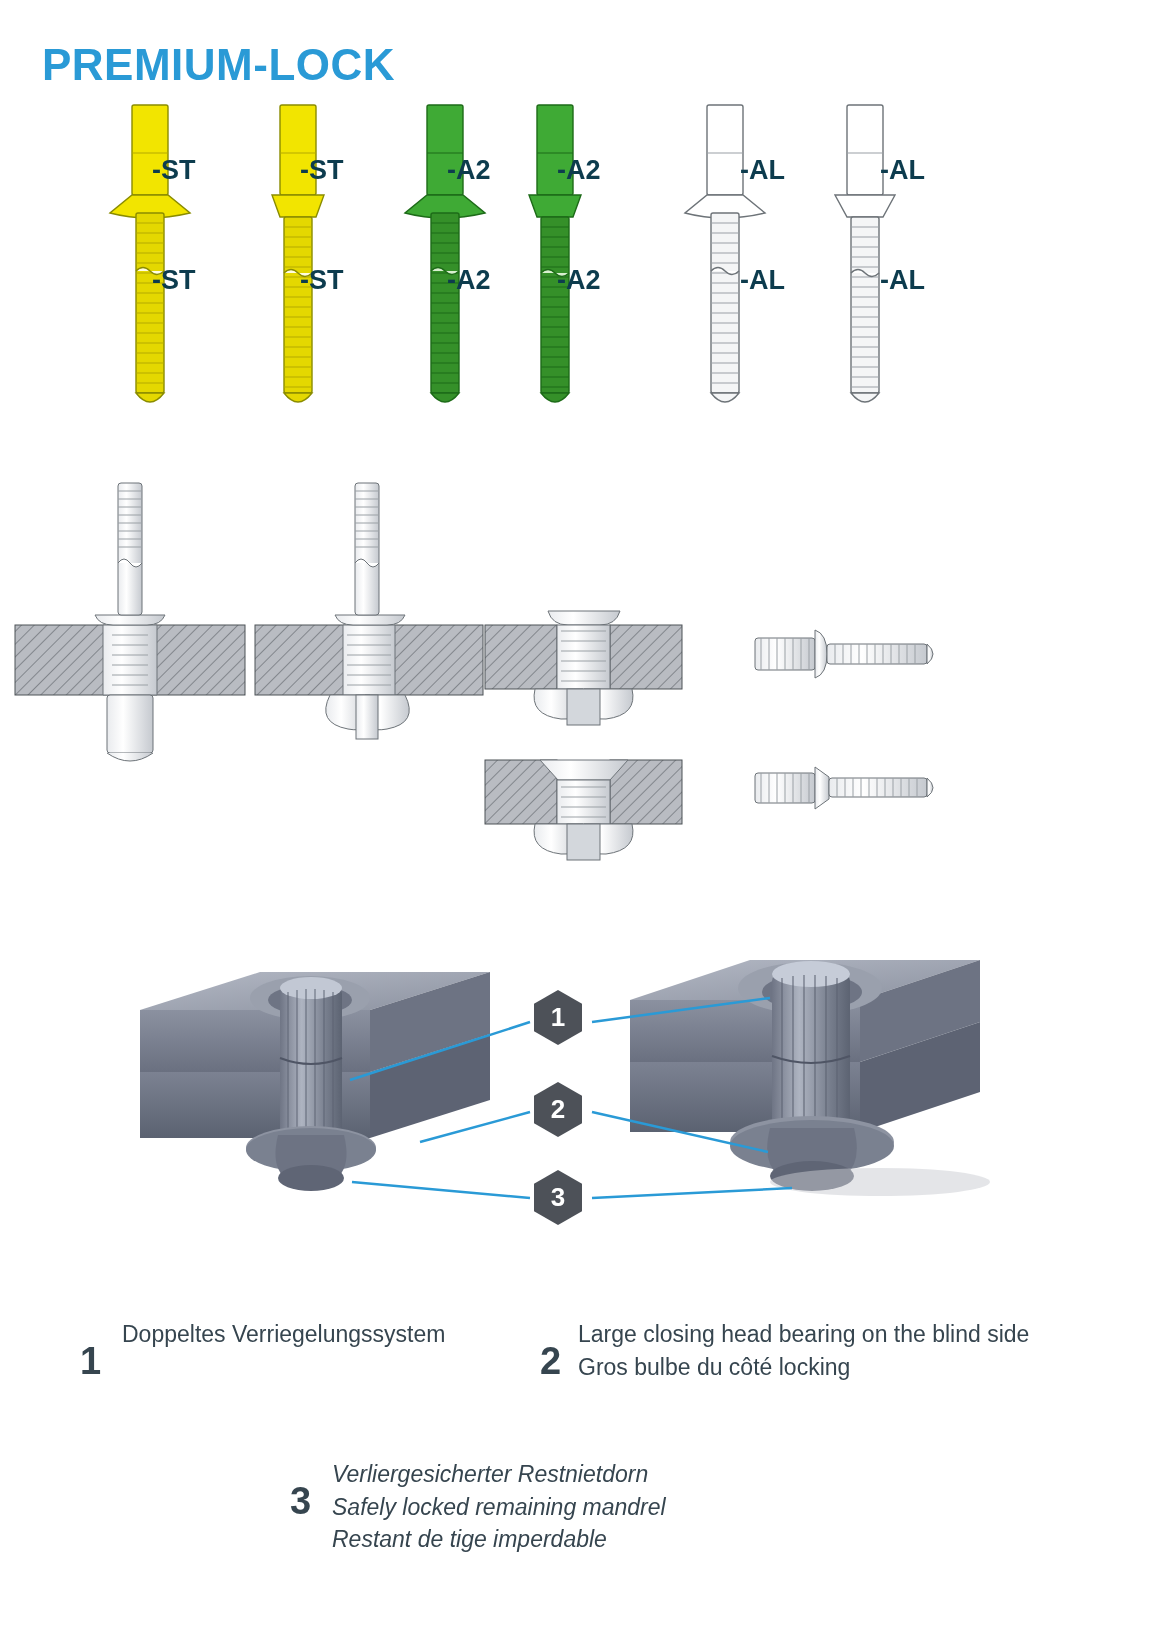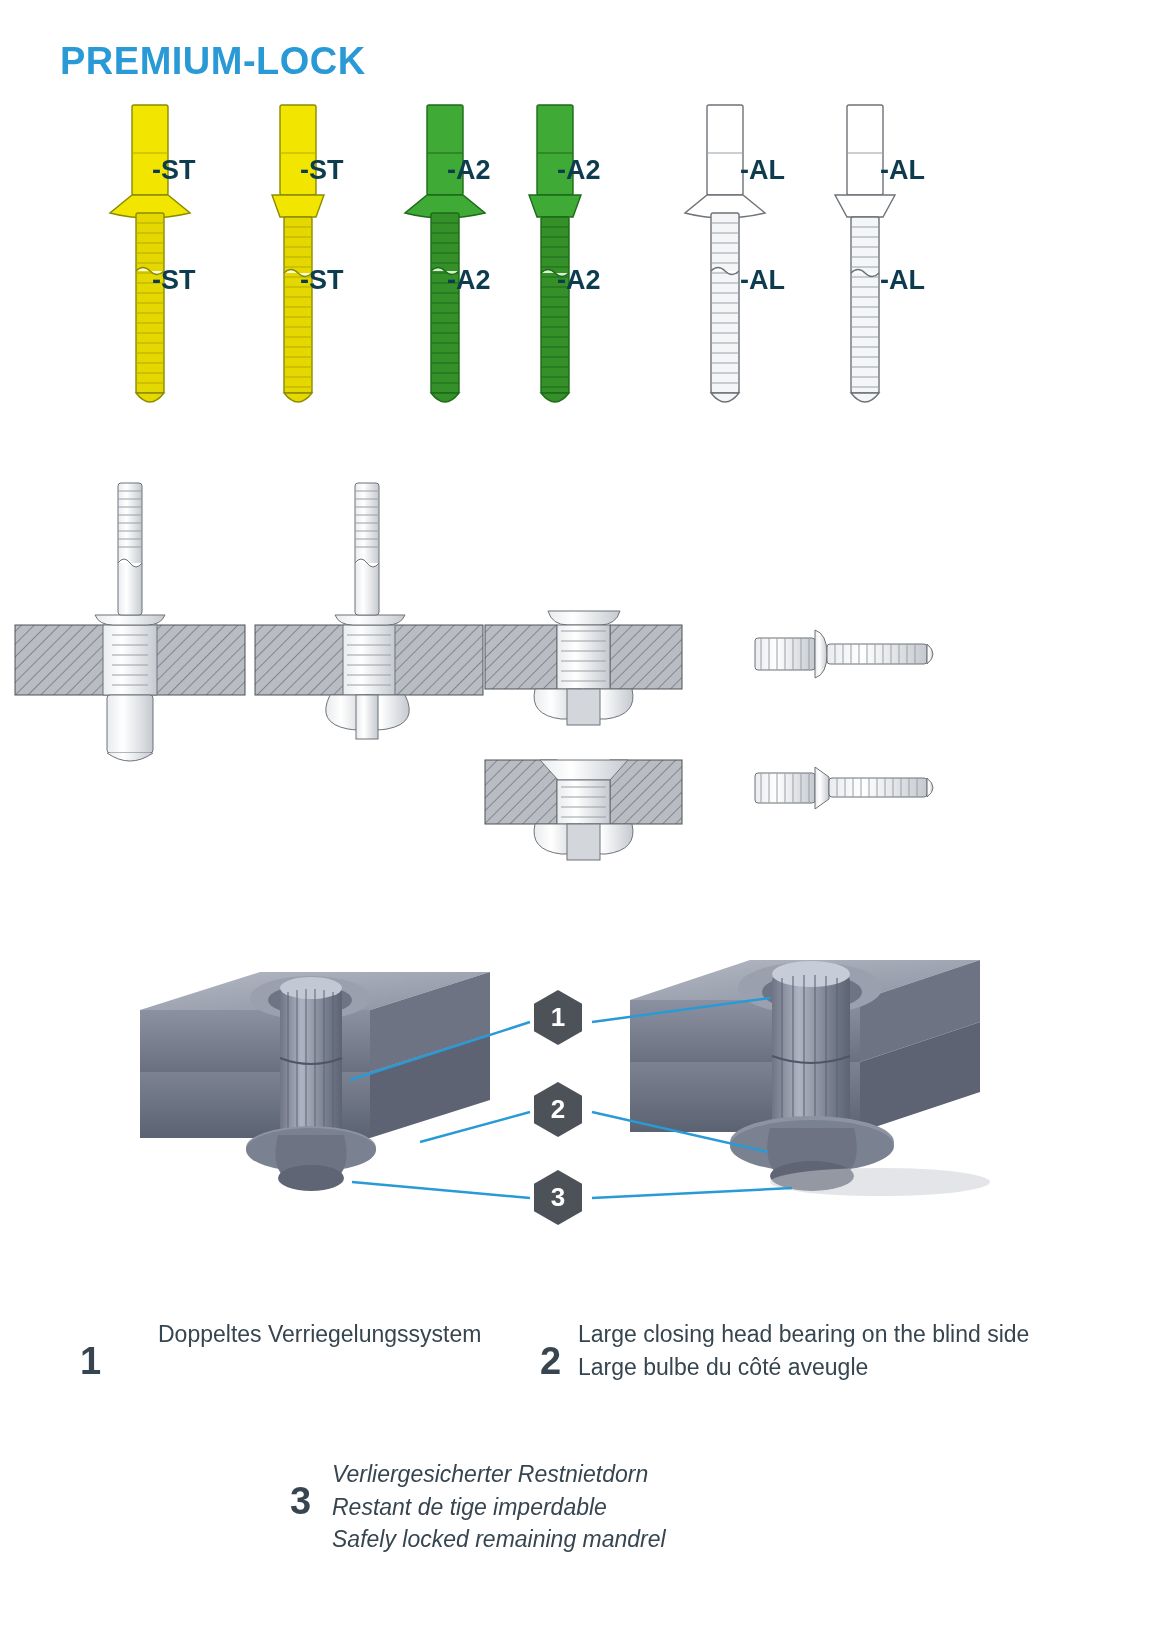--- a/index.html
+++ b/index.html
@@ -6,25 +6,24 @@
   body{
     width:1160px;height:1650px;
     background:#ffffff;
     font-family:"Liberation Sans", sans-serif;
     position:relative;
     overflow:hidden;
   }
   .title{
     position:absolute;
     left:42px; top:40px;
-    font-size:38px;
+    font-size:44px;
     font-weight:bold;
     color:#2a9ad6;
     letter-spacing:0.5px;
-    margin-left:18px;
   }
   
   .rivet-row{position:absolute; left:0; top:95px; width:1160px; height:340px;}
   .rivet{position:absolute; top:0; width:120px; height:330px;}
   .rivet svg{display:block;}
   .lbl{
     position:absolute;
     font-size:27px;
     font-weight:bold;
     color:#0d3c4e;
@@ -363,34 +362,34 @@
   <div class="callout" style="left:534px; top:240px;">
     <div class="hex"></div>
     <span>3</span>
   </div>
 </div>
 
 <div class="legend">
 
   <div class="leg-item" style="left:80px; top:0;">
     <div class="leg-num" style="left:0; top:30px;">1</div>
-    <div class="leg-lines" style="left:42px; top:8px;margin-left:36px;">
+    <div class="leg-lines" style="left:42px; top:8px;">
       <div>Doppeltes Verriegelungssystem</div>
     </div>
   </div>
 
   <div class="leg-item" style="left:540px; top:0;">
     <div class="leg-num" style="left:0; top:30px;">2</div>
     <div class="leg-lines" style="left:38px; top:8px;">
       <div>Large closing head bearing on the blind side</div>
-      <div>Large bulbe du côté aveugle</div>
+      <div>Gros bulbe du côté locking</div>
     </div>
   </div>
 
   <div class="leg-item" style="left:290px; top:140px;">
     <div class="leg-num" style="left:0; top:30px;">3</div>
     <div class="leg-lines" style="left:42px; top:8px;font-style:italic;">
       <div>Verliergesicherter Restnietdorn</div>
+      <div>Safely locked remaining mandrel</div>
       <div>Restant de tige imperdable</div>
-      <div>Safely locked remaining mandrel</div>
     </div>
   </div>
 </div>
 
 </body></html>

